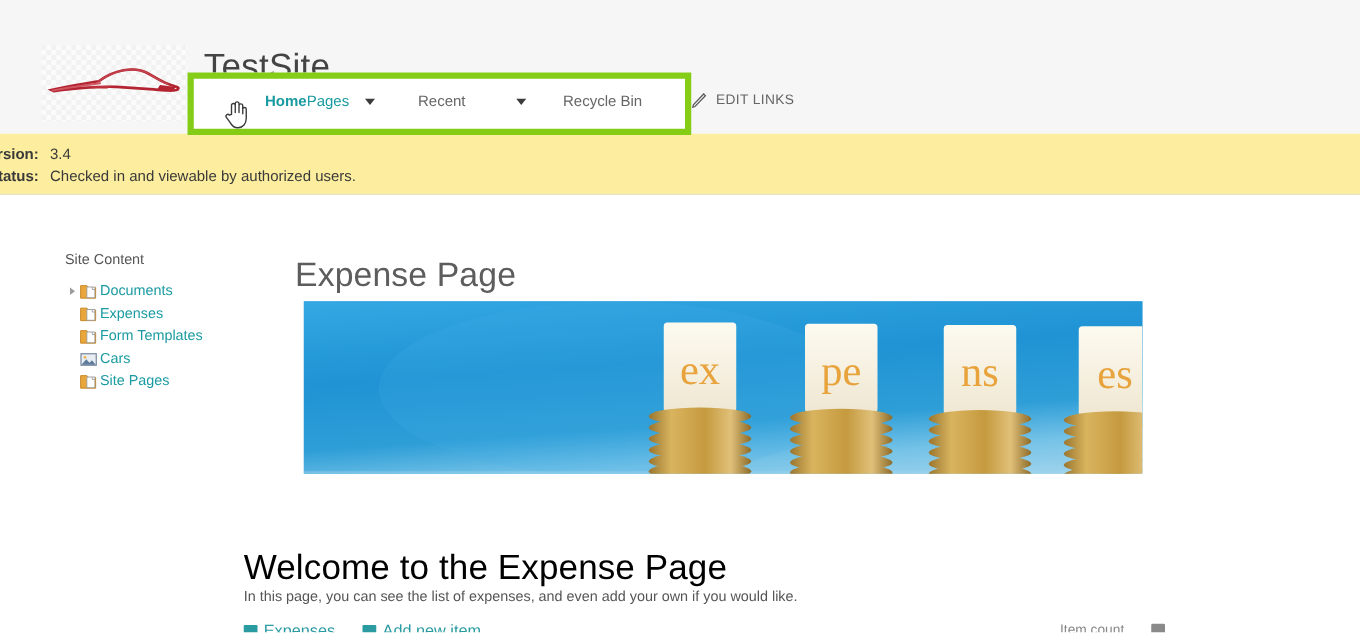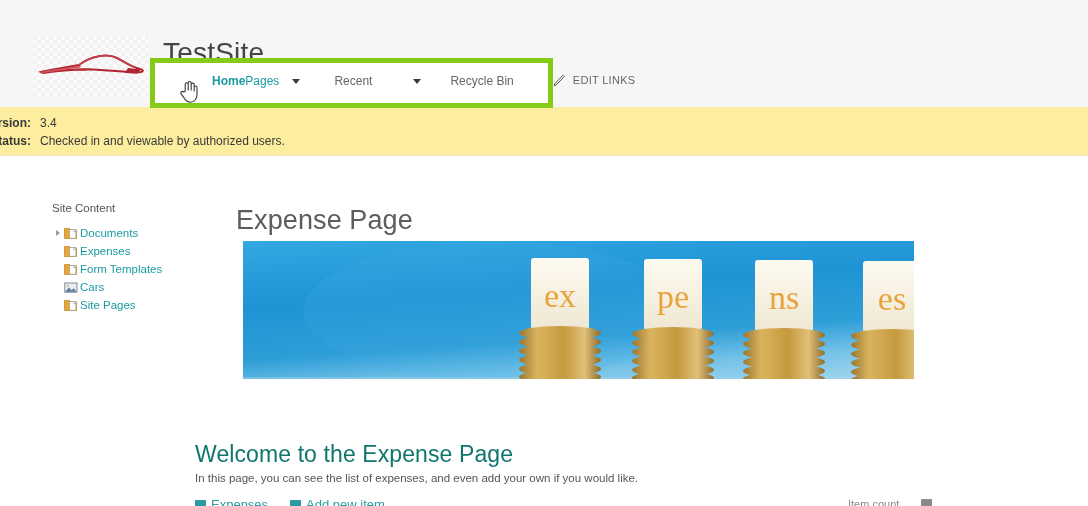--- a/index.html
+++ b/index.html
@@ -243,23 +243,23 @@
     overflow: hidden;
     background: linear-gradient(175deg, #2aa3e0 0%, #1f93d4 42%, #2e9fd8 64%, #8dcdea 82%, #a8d8ef 100%);
     margin-left: 48px;
   }
   .banner svg { display: block; }
 
   .welcome-title {
     position: absolute;
     left: 2px;
     top: 283px;
-    font-size: 23px;
+    font-size: 28px;
     font-weight: 400;
-    color: #0f766e;
+    color: #000000;
     line-height: 30px;
     letter-spacing: 0.1px;
     white-space: nowrap;
   }
   .welcome-text {
     position: absolute;
     left: 2px;
     top: 315px;
     font-size: 11.5px;
     color: #555555;

